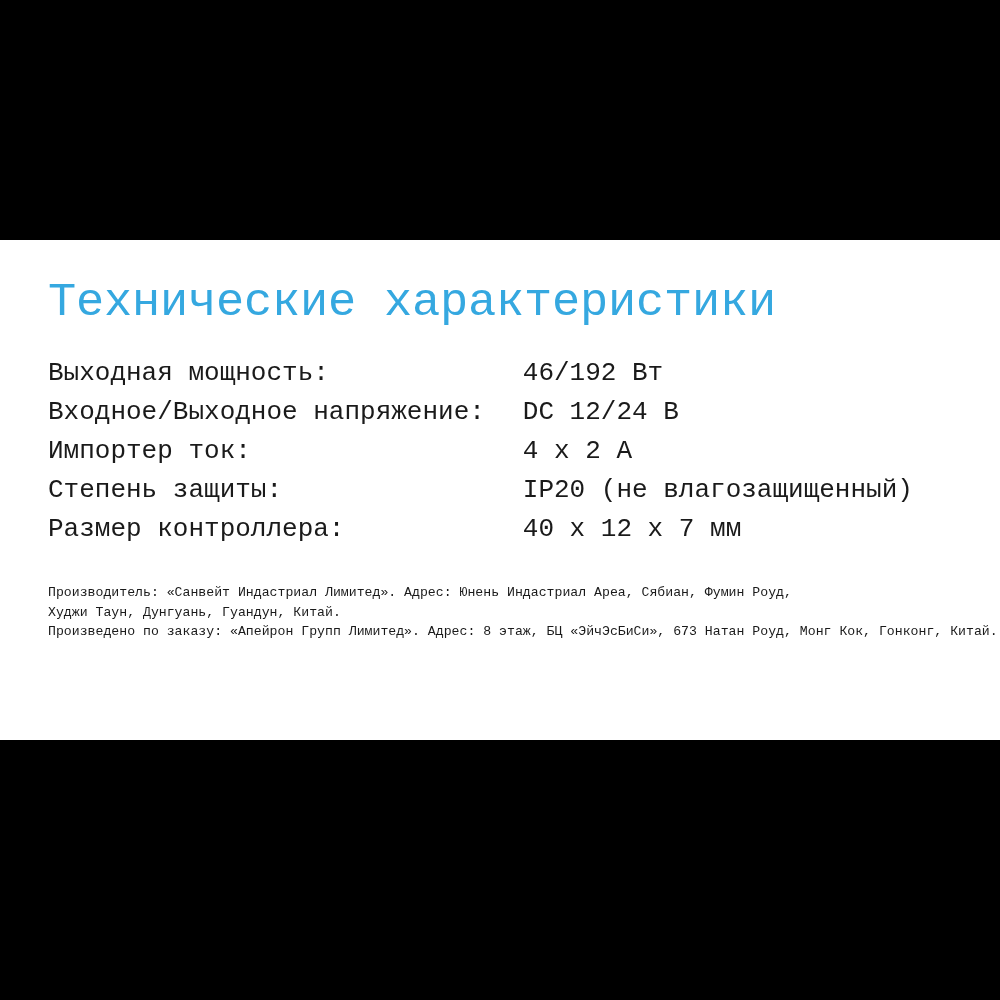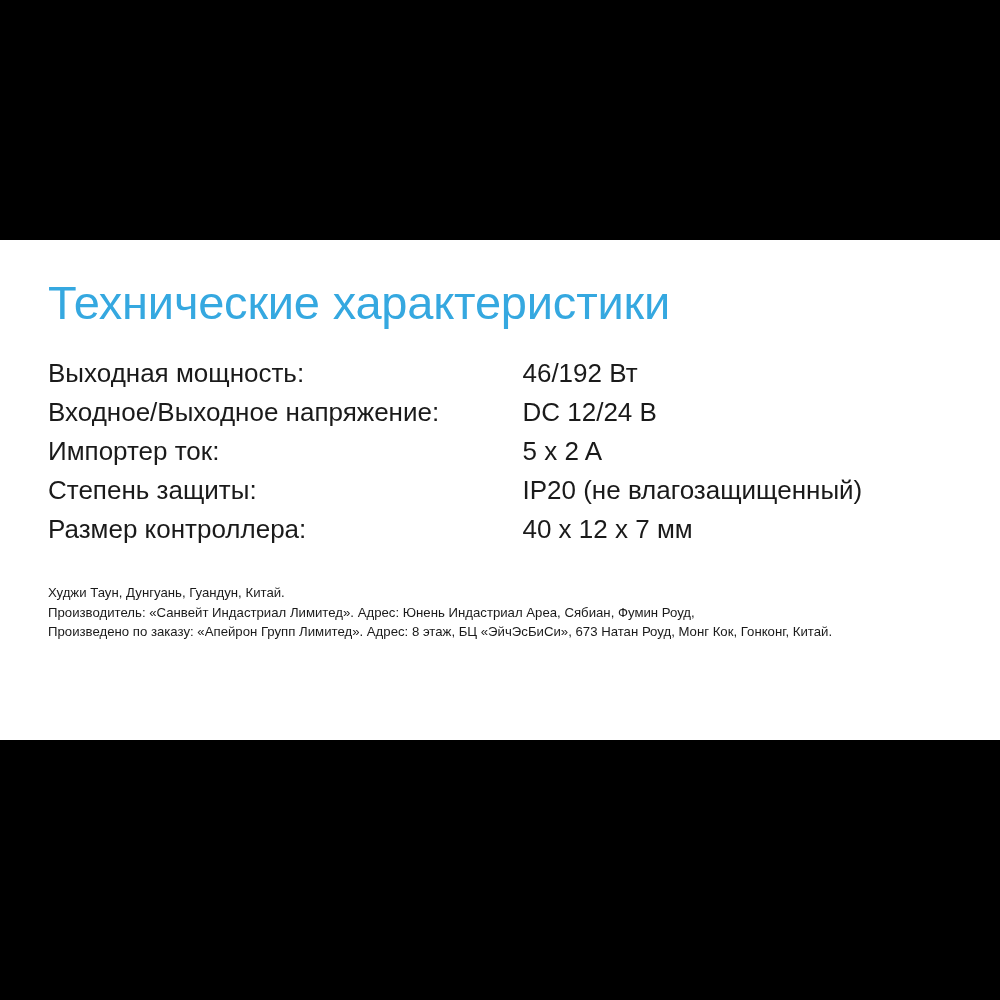--- a/index.html
+++ b/index.html
@@ -11,20 +11,21 @@
     width: 1000px;
     height: 1000px;
     overflow: hidden;
     font-family: "Liberation Sans", sans-serif;
   }
   #page {
     position: relative;
     width: 1000px;
     height: 1000px;
     background: #000000;
+    font-family: Liberation Mono, monospace;
   }
   .sheet {
     position: absolute;
     left: 0;
     top: 240px;
     width: 1000px;
     height: 500px;
     background: #ffffff;
   }
   .content {
@@ -89,34 +90,34 @@
           <tr>
             <td class="label">Выходная мощность:</td>
             <td class="value">46/192 Вт</td>
           </tr>
           <tr>
             <td class="label">Входное/Выходное  напряжение:</td>
             <td class="value">DC 12/24 В</td>
           </tr>
           <tr>
             <td class="label">Импортер ток:</td>
-            <td class="value">5 x 2 A</td>
+            <td class="value">4 x 2 A</td>
           </tr>
           <tr>
             <td class="label">Степень защиты:</td>
             <td class="value">IP20 (не влагозащищенный)</td>
           </tr>
           <tr>
             <td class="label">Размер контроллера:</td>
             <td class="value">40 x 12 x 7 мм</td>
           </tr>
         </tbody>
       </table>
 
       <div class="legal">
+        <p>Производитель: «Санвейт Индастриал Лимитед». Адрес: Юнень Индастриал Ареа, Сябиан, Фумин Роуд,</p>
         <p>Худжи Таун, Дунгуань, Гуандун, Китай.</p>
-        <p>Производитель: «Санвейт Индастриал Лимитед». Адрес: Юнень Индастриал Ареа, Сябиан, Фумин Роуд,</p>
         <p>Произведено по заказу: «Апейрон Групп Лимитед». Адрес: 8 этаж, БЦ «ЭйчЭсБиСи», 673 Натан Роуд, Монг Кок, Гонконг, Китай.</p>
       </div>
 
     </div>
   </div>
 </div>
 
 </body></html>

